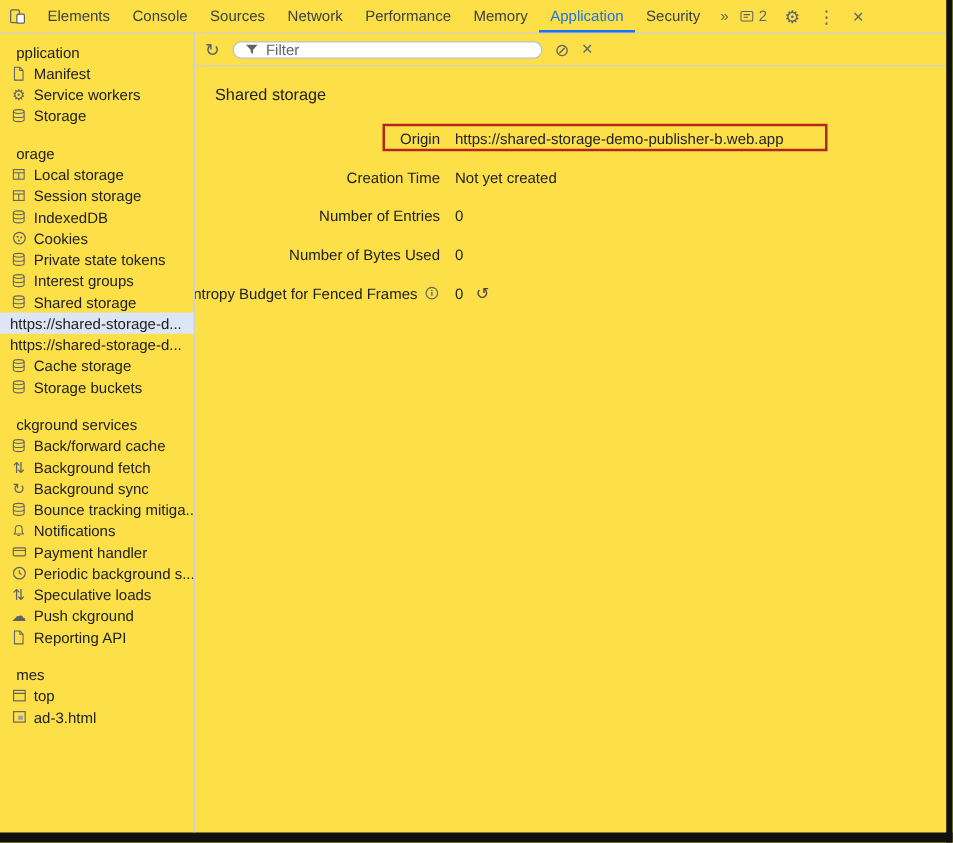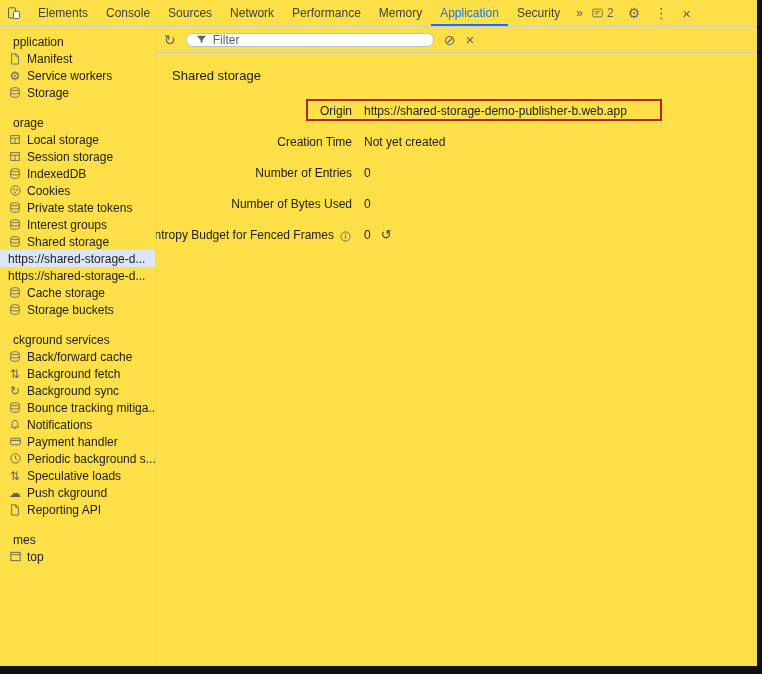--- a/index.html
+++ b/index.html
@@ -33,21 +33,21 @@
   .srow.selected{background:var(--selbg);}
   .icon{flex:0 0 14px;width:14px;display:inline-flex;justify-content:center;align-items:center;color:var(--icon);font-size:12px;line-height:1;}
   .icon svg{display:block;}
   
   .main{flex:1;display:flex;flex-direction:column;overflow:hidden;}
   .mtoolbar{height:26px;flex:0 0 26px;border-bottom:1px solid var(--line);display:flex;align-items:center;padding:0 8px;gap:10px;}
   .filterbox{height:14px;border:1px solid #bdc1c6;border-radius:10px;display:flex;align-items:center;gap:6px;padding:0 9px;width:248px;color:var(--icon);background:#fff;cursor:text;}
   .content{flex:1;position:relative;overflow:hidden;}
   .title{font-size:13px;color:var(--text);padding:15px 16px 12px;}
   .mrow{display:flex;align-items:center;height:31px;position:relative;}
-  .mlabel{flex:0 0 196px;width:196px;display:flex;justify-content:flex-end;align-items:flex-end;gap:4px;white-space:nowrap;color:var(--text);}
+  .mlabel{flex:0 0 196px;width:196px;display:flex;justify-content:flex-end;align-items:center;gap:4px;white-space:nowrap;color:var(--text);}
   .mvalue{margin-left:12px;display:flex;align-items:center;gap:10px;white-space:nowrap;}
   .redbox{position:absolute;left:150px;top:4px;width:356px;height:22px;border:2px solid var(--hl);pointer-events:none;}
   .reset{color:#444;font-size:13px;cursor:pointer;line-height:1;}
   .tbl{margin-top:44px;}
   .thead{display:flex;height:21px;align-items:stretch;border-top:1px solid var(--line);border-bottom:1px solid var(--line);}
   .th{padding-left:8px;display:flex;align-items:center;color:var(--text);}
   .th.key{flex:0 0 299px;border-right:1px solid var(--line);}
   .th.value{flex:1;}
   .tbody{height:305px;position:relative;border-bottom:1px solid var(--line);}
   .vline{position:absolute;left:298px;top:0;bottom:0;width:0;border-left:1px solid var(--line);}
@@ -294,20 +294,29 @@
           <div class="srow header">mes</div>
           <div class="srow">
             <span class="icon">
               <svg width="13" height="13" viewBox="0 0 14 14">
                 <rect x="2" y="2.5" width="10" height="9" fill="none" stroke="#5f6368"></rect>
                 <path d="M2 5h10" stroke="#5f6368"></path>
               </svg>
             </span>
             <span>top</span>
           </div>
+          <div class="srow">
+            <span class="icon">
+              <svg width="13" height="13" viewBox="0 0 14 14">
+                <rect x="2" y="2.5" width="10" height="9" fill="none" stroke="#5f6368"></rect>
+                <rect x="6" y="6" width="4" height="3.5" fill="#9aa0a6"></rect>
+              </svg>
+            </span>
+            <span>ad-3.html</span>
+          </div>
         </div>
       </div>
 
     <div class="main">
       <div class="mtoolbar">
         <span class="tbicon">↻</span>
         <div class="filterbox">
           <span style="display:inline-flex;">
             <svg width="11" height="11" viewBox="0 0 12 12">
                 <path d="M1 2h10L7 6.5V10L5 8.5V6.5z" fill="#5f6368"></path>

